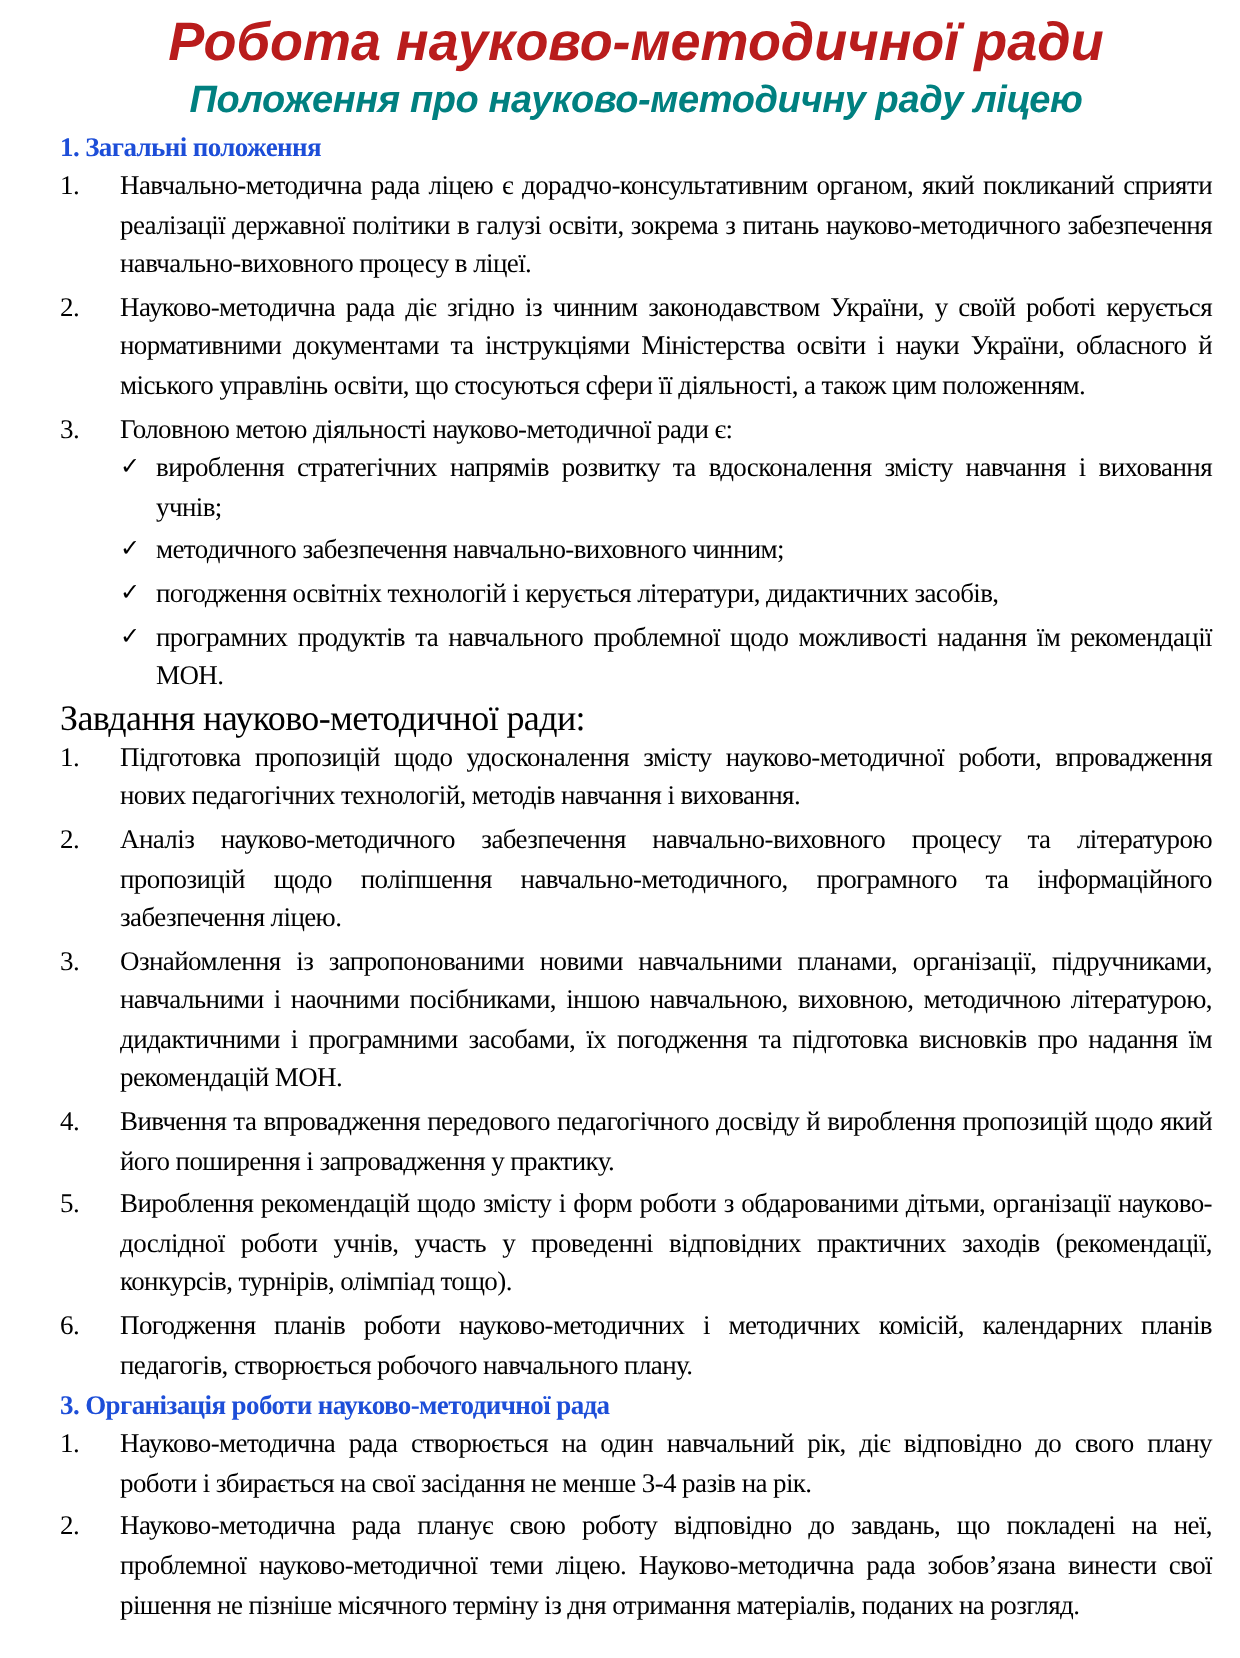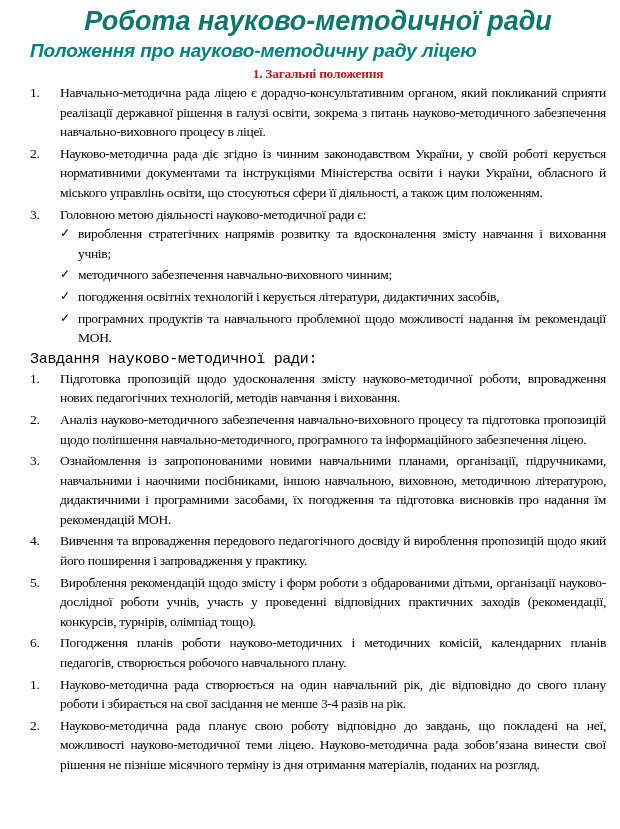--- a/index.html
+++ b/index.html
@@ -19,54 +19,53 @@
       width: 620px;
       height: 829px;
       box-sizing: border-box;
       padding: 0 14px 0 30px;
     }
     .title {
       font-family: "Liberation Sans", sans-serif;
       font-weight: bold;
       font-style: italic;
       font-size: 27px;
-      color: #0f766e;
+      color: #b91c1c;
       text-align: center;
       margin: 4px 0 0 0;
       line-height: 34px;
       padding-left: 0;
     }
     .subtitle {
       font-family: "Liberation Sans", sans-serif;
       font-weight: bold;
       font-style: italic;
       font-size: 19px;
       color: #008080;
-      text-align: left;
+      text-align: center;
       margin: 0;
       line-height: 26px;
       letter-spacing: -0.2px;
     }
     .section-heading {
       font-family: "Liberation Serif", serif;
       font-weight: bold;
       font-size: 13.5px;
-      color: #b91c1c;
-      text-align: center;
+      color: #1d4ed8;
+      text-align: left;
       line-height: 18px;
       margin: 1px 0 0 0;
       letter-spacing: -0.3px;
     }
     .intro {
-      font-size: 15px;
+      font-size: 18px;
       line-height: 19px;
       margin: 0 0 0 0;
       padding-left: 0;
       letter-spacing: -0.3px;
-      font-family: Liberation Mono, monospace;
     }
     ol.items {
       list-style: none;
       margin: 0;
       padding: 0;
     }
     ol.items > li {
       display: flex;
       font-size: 13.5px;
       line-height: 19.6px;
@@ -108,21 +107,21 @@
 
 <div class="page">
   <h1 class="title">Робота науково-методичної ради</h1>
   <h2 class="subtitle">Положення про науково-методичну раду ліцею</h2>
 
   <section>
     <div class="section-heading">1. Загальні положення</div>
     <ol class="items">
       <li>
         <span class="num">1.</span>
-        <span class="text">Навчально-методична рада ліцею є дорадчо-консультативним органом, який покликаний сприяти реалізації державної рішення в галузі освіти, зокрема з питань науково-методичного забезпечення навчально-виховного процесу в ліцеї.</span>
+        <span class="text">Навчально-методична рада ліцею є дорадчо-консультативним органом, який покликаний сприяти реалізації державної політики в галузі освіти, зокрема з питань науково-методичного забезпечення навчально-виховного процесу в ліцеї.</span>
       </li>
       <li>
         <span class="num">2.</span>
         <span class="text">Науково-методична рада діє згідно із чинним законодавством України, у своїй роботі керується нормативними документами та інструкціями Міністерства освіти і науки України, обласного й міського управлінь освіти, що стосуються сфери її діяльності, а також цим положенням.</span>
       </li>
       <li style="margin-bottom:0">
         <span class="num">3.</span>
         <span class="text">Головною метою діяльності науково-методичної ради є:</span>
       </li>
     </ol>
@@ -150,21 +149,21 @@
 
   <section>
     <p class="intro">Завдання науково-методичної ради:</p>
     <ol class="items">
       <li>
         <span class="num">1.</span>
         <span class="text">Підготовка пропозицій щодо удосконалення змісту науково-методичної роботи, впровадження нових педагогічних технологій, методів навчання і виховання.</span>
       </li>
       <li>
         <span class="num">2.</span>
-        <span class="text">Аналіз науково-методичного забезпечення навчально-виховного процесу та підготовка пропозицій щодо поліпшення навчально-методичного, програмного та інформаційного забезпечення ліцею.</span>
+        <span class="text">Аналіз науково-методичного забезпечення навчально-виховного процесу та літературою пропозицій щодо поліпшення навчально-методичного, програмного та інформаційного забезпечення ліцею.</span>
       </li>
       <li>
         <span class="num">3.</span>
         <span class="text">Ознайомлення із запропонованими новими навчальними планами, організації, підручниками, навчальними і наочними посібниками, іншою навчальною, виховною, методичною літературою, дидактичними і програмними засобами, їх погодження та підготовка висновків про надання їм рекомендацій МОН.</span>
       </li>
       <li>
         <span class="num">4.</span>
         <span class="text">Вивчення та впровадження передового педагогічного досвіду й вироблення пропозицій щодо який його поширення і запровадження у практику.</span>
       </li>
       <li>
@@ -172,24 +171,25 @@
         <span class="text">Вироблення рекомендацій щодо змісту і форм роботи з обдарованими дітьми, організації науково-дослідної роботи учнів, участь у проведенні відповідних практичних заходів (рекомендації, конкурсів, турнірів, олімпіад тощо).</span>
       </li>
       <li>
         <span class="num">6.</span>
         <span class="text">Погодження планів роботи науково-методичних і методичних комісій, календарних планів педагогів, створюється робочого навчального плану.</span>
       </li>
     </ol>
   </section>
 
   <section>
+    <div class="section-heading">3. Організація роботи науково-методичної рада</div>
     <ol class="items">
       <li>
         <span class="num">1.</span>
         <span class="text">Науково-методична рада створюється на один навчальний рік, діє відповідно до свого плану роботи і збирається на свої засідання не менше 3-4 разів на рік.</span>
       </li>
       <li>
         <span class="num">2.</span>
-        <span class="text">Науково-методична рада планує свою роботу відповідно до завдань, що покладені на неї, можливості науково-методичної теми ліцею. Науково-методична рада зобов’язана винести свої рішення не пізніше місячного терміну із дня отримання матеріалів, поданих на розгляд.</span>
+        <span class="text">Науково-методична рада планує свою роботу відповідно до завдань, що покладені на неї, проблемної науково-методичної теми ліцею. Науково-методична рада зобов’язана винести свої рішення не пізніше місячного терміну із дня отримання матеріалів, поданих на розгляд.</span>
       </li>
     </ol>
   </section>
 </div>
 
 </body></html>

